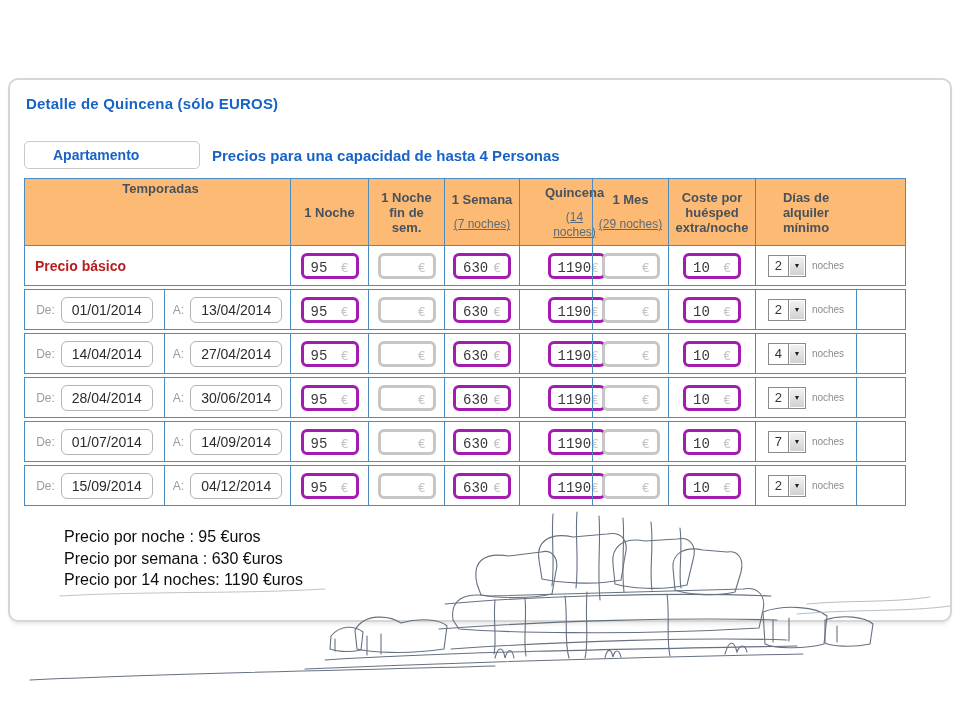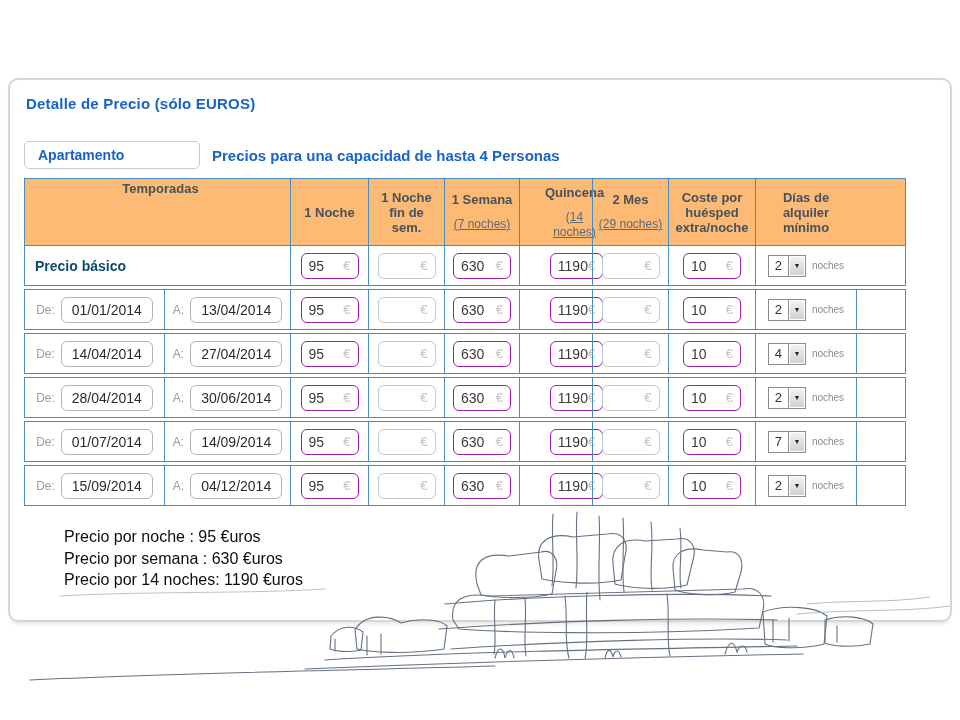--- a/index.html
+++ b/index.html
@@ -12,62 +12,62 @@
     background: #fff; border: 2px solid #d6d6d6; border-radius: 10px;
     box-shadow: 0 4px 4px -2px rgba(0,0,0,0.10); }
 
   .page-title { position: absolute; left: 26px; top: 95px; font-size: 15px;
     font-weight: bold; color: #1763c6; letter-spacing: 0.2px; }
 
   .type-row { position: absolute; left: 24px; top: 141px; display: flex;
     align-items: center; }
   .type-box { width: 176px; height: 28px; border: 1px solid #c9c9c9;
     border-radius: 5px; background: #fff; display: flex; align-items: center;
-    padding-left: 13px; font-size: 14px; font-weight: bold; color: #1763c6; }
+    padding-left: 28px; font-size: 14px; font-weight: bold; color: #1763c6; }
   .subtitle { margin-left: 12px; font-size: 15px; font-weight: bold; color: #1763c6; }
 
   
   .table-zone { position: absolute; left: 24px; top: 178px; }
   .tbl-border { border: 1px solid #4a8bc2; }
   .row { display: flex; align-items: stretch; background: #fff; }
   .cell { display: flex; align-items: center; justify-content: center;
     border-left: 1px solid #4a8bc2; }
   .cell:first-child { border-left: none; }
 
   .header-row { background: #fdba74; height: 66px; }
   .header-cell { flex-direction: column; text-align: center; font-size: 13px;
     font-weight: bold; color: #47525c; line-height: 15px; padding: 2px 4px; }
   .header-cell .sub { font-size: 12px; font-weight: normal; color: #5d6b77;
     margin-top: 10px; text-decoration: underline; }
   .header-cell.temporadas { align-items: flex-start; justify-content: center;
     flex-direction: row; padding-left: 10px; }
 
   .basic-row { height: 40px; border-top: 1px solid #4a8bc2; }
   .basic-label { justify-content: flex-start; padding-left: 10px; font-size: 14px;
-    font-weight: bold; color: #0c4a6e; }
+    font-weight: bold; color: #b91c1c; }
 
   .season-row { height: 41px; margin-top: 3px; }
 
   
   .w-temporadas { width: 265px; }
   .w-de   { width: 139px; }
   .w-a    { width: 126px; }
   .w-noche { width: 78px; }
   .w-finde { width: 76px; }
   .w-semana { width: 75px; }
   .w-quincena { width: 73px; padding-left: 41px; }
   .w-mes { width: 76px; }
   .w-coste { width: 87px; }
   .w-dias { width: 101px; }
   .w-filler { width: 49px; }
 
   
-  .price-input { width: 58px; height: 26px; border: 1px solid #a21caf;
-    border-radius: 6px; background: #fff; display: flex; align-items: center;
-    padding: 0 7px; }
+  .price-input { width: 58px; height: 26px; border: 3px solid #a21caf;
+    border-radius: 6px; background: #fff; display: flex; align-items: flex-end;
+    padding: 0 7px; font-family: Liberation Mono, monospace; }
   .price-input .val { flex: 1; font-size: 14px; color: #3a3a3a; text-align: left; }
   .price-input .eur { font-size: 13px; color: #c4c4c4; }
   .price-input.empty { border-color: #c6c6c6; }
 
   .date-label { font-size: 12px; color: #9a9c9e; margin-right: 6px; }
   .date-input { width: 92px; height: 26px; border: 1px solid #b4b4b4;
     border-radius: 6px; background: #fff; display: flex; align-items: center;
     justify-content: center; font-size: 14px; color: #2c2c2c; }
 
   .nights-select { display: inline-flex; height: 22px; border: 1px solid #8a8a8a;
@@ -86,21 +86,21 @@
 
   
   .sketch { position: absolute; left: 25px; top: 508px; width: 935px;
     height: 190px; pointer-events: none; z-index: 5; }
 </style>
 </head>
 <body>
 
 <div class="panel"></div>
 
-<div class="page-title">Detalle de Precio (sólo EUROS)</div>
+<div class="page-title">Detalle de Quincena (sólo EUROS)</div>
 
 <div class="type-row">
   <div class="type-box">Apartamento</div>
   <div class="subtitle">Precios para una capacidad de hasta 4 Personas</div>
 </div>
 
 <div class="table-zone">
 
   <div class="tbl-border">
     <div class="row header-row">
@@ -109,21 +109,21 @@
       <div class="cell header-cell w-finde">1 Noche fin de sem.</div>
       <div class="cell header-cell w-semana">
         <span>1 Semana</span>
         <span class="sub">(7 noches)</span>
       </div>
       <div class="cell header-cell w-quincena">
         <span>Quincena</span>
         <span class="sub">(14 noches)</span>
       </div>
       <div class="cell header-cell w-mes">
-        <span>2 Mes</span>
+        <span>1 Mes</span>
         <span class="sub">(29 noches)</span>
       </div>
       <div class="cell header-cell w-coste">Coste por huésped extra/noche</div>
       <div class="cell header-cell w-dias">Días de alquiler mínimo</div>
     </div>
 
     <div class="row basic-row">
       <div class="cell basic-label w-temporadas">Precio básico</div>
       <div class="cell w-noche">
         <div class="price-input">

